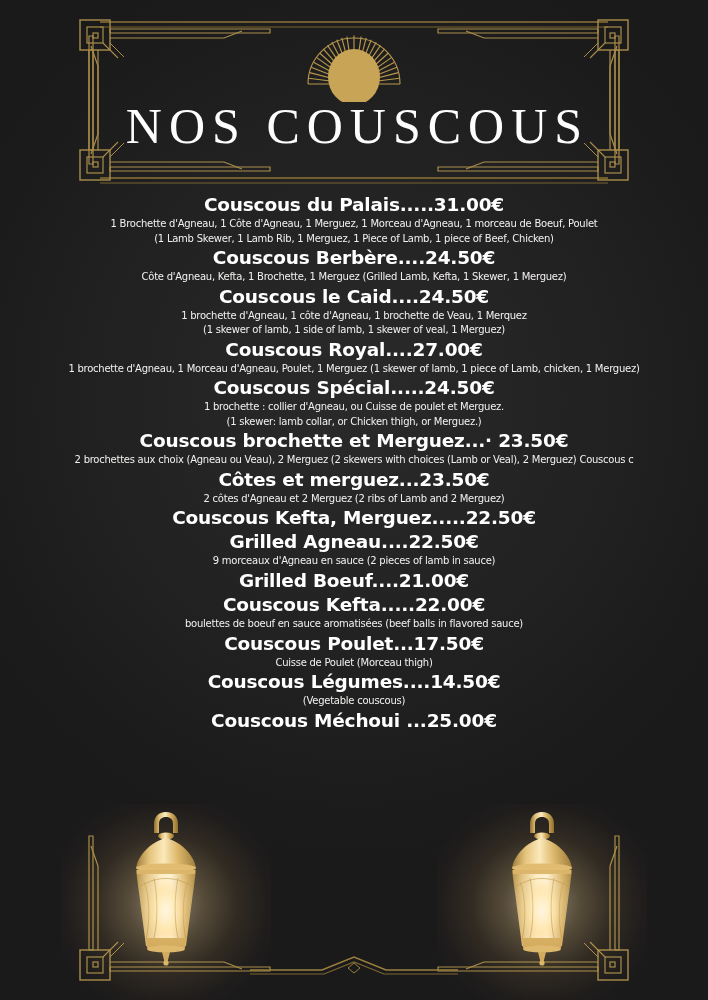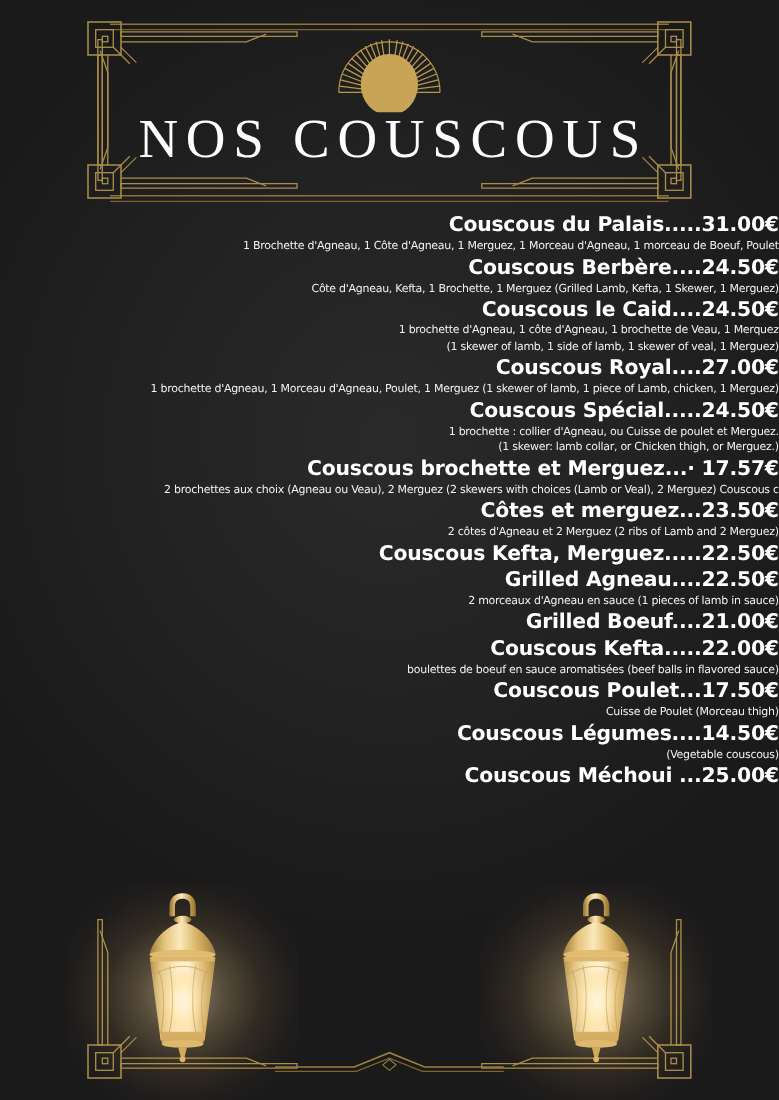--- a/index.html
+++ b/index.html
@@ -58,21 +58,21 @@
 
   
   .menu-body {
     position:absolute;
     left:0; top:193px;
     width:708px;
     text-align:center;
     z-index:4;
   }
 
-  .menu-item { width:708px;text-align:right; }
+  .menu-item { width:708px; }
 
   .item-name {
     font-family:"DejaVu Sans", sans-serif;
     font-size:18.5px;
     font-weight:700;
     color:#ffffff;
     line-height:1.30;
     letter-spacing:-0.2px;
     white-space:nowrap;
   }
@@ -329,53 +329,54 @@
     <circle cx="48" cy="157" r="2.6" fill="#d8b469"></circle>
   </svg>
   <div class="lantern lantern-right" style="background:transparent;">
     <div class="lantern-glow"></div>
   </div>
 
   <div class="menu-body" id="menu-body">
       <div class="menu-item">
         <div class="item-name">Couscous du Palais.....31.00€</div>
         <div class="item-desc">1 Brochette d'Agneau, 1 Côte d'Agneau, 1 Merguez, 1 Morceau d'Agneau, 1 morceau de Boeuf, Poulet</div>
+        <div class="item-desc">(1 Lamb Skewer, 1 Lamb Rib, 1 Merguez, 1 Piece of Lamb, 1 piece of Beef, Chicken)</div>
       </div>
       <div class="menu-item">
         <div class="item-name">Couscous Berbère....24.50€</div>
         <div class="item-desc">Côte d'Agneau, Kefta, 1 Brochette, 1 Merguez (Grilled Lamb, Kefta, 1 Skewer, 1 Merguez)</div>
       </div>
       <div class="menu-item">
         <div class="item-name">Couscous le Caid....24.50€</div>
         <div class="item-desc">1 brochette d'Agneau, 1 côte d'Agneau, 1 brochette de Veau, 1 Merquez</div>
         <div class="item-desc">(1 skewer of lamb, 1 side of lamb, 1 skewer of veal, 1 Merguez)</div>
       </div>
       <div class="menu-item">
         <div class="item-name">Couscous Royal....27.00€</div>
         <div class="item-desc clipped">1 brochette d'Agneau, 1 Morceau d'Agneau, Poulet, 1 Merguez (1 skewer of lamb, 1 piece of Lamb, chicken, 1 Merguez)</div>
       </div>
       <div class="menu-item">
         <div class="item-name">Couscous Spécial.....24.50€</div>
         <div class="item-desc">1 brochette : collier d'Agneau, ou Cuisse de poulet et Merguez.</div>
         <div class="item-desc">(1 skewer: lamb collar, or Chicken thigh, or Merguez.)</div>
       </div>
       <div class="menu-item">
-        <div class="item-name">Couscous brochette et Merguez...· 17.57€</div>
+        <div class="item-name">Couscous brochette et Merguez...· 23.50€</div>
         <div class="item-desc clipped">2 brochettes aux choix (Agneau ou Veau), 2 Merguez (2 skewers with choices (Lamb or Veal), 2 Merguez) Couscous c</div>
       </div>
       <div class="menu-item">
         <div class="item-name">Côtes et merguez...23.50€</div>
         <div class="item-desc">2 côtes d'Agneau et 2 Merguez (2 ribs of Lamb and 2 Merguez)</div>
       </div>
       <div class="menu-item">
         <div class="item-name">Couscous Kefta, Merguez.....22.50€</div>
       </div>
       <div class="menu-item">
         <div class="item-name">Grilled Agneau....22.50€</div>
-        <div class="item-desc">2 morceaux d'Agneau en sauce (1 pieces of lamb in sauce)</div>
+        <div class="item-desc">9 morceaux d'Agneau en sauce (2 pieces of lamb in sauce)</div>
       </div>
       <div class="menu-item">
         <div class="item-name">Grilled Boeuf....21.00€</div>
       </div>
       <div class="menu-item">
         <div class="item-name">Couscous Kefta.....22.00€</div>
         <div class="item-desc">boulettes de boeuf en sauce aromatisées (beef balls in flavored sauce)</div>
       </div>
       <div class="menu-item">
         <div class="item-name">Couscous Poulet...17.50€</div>

